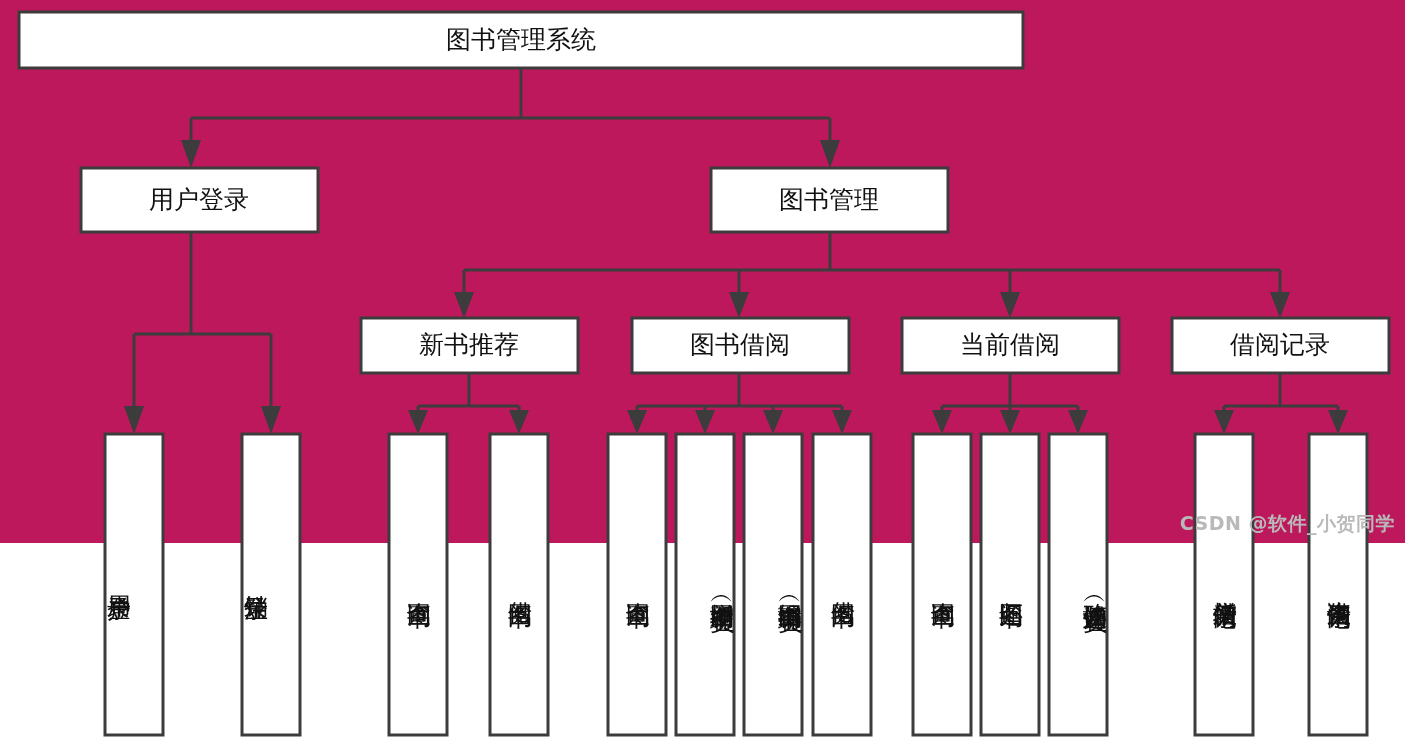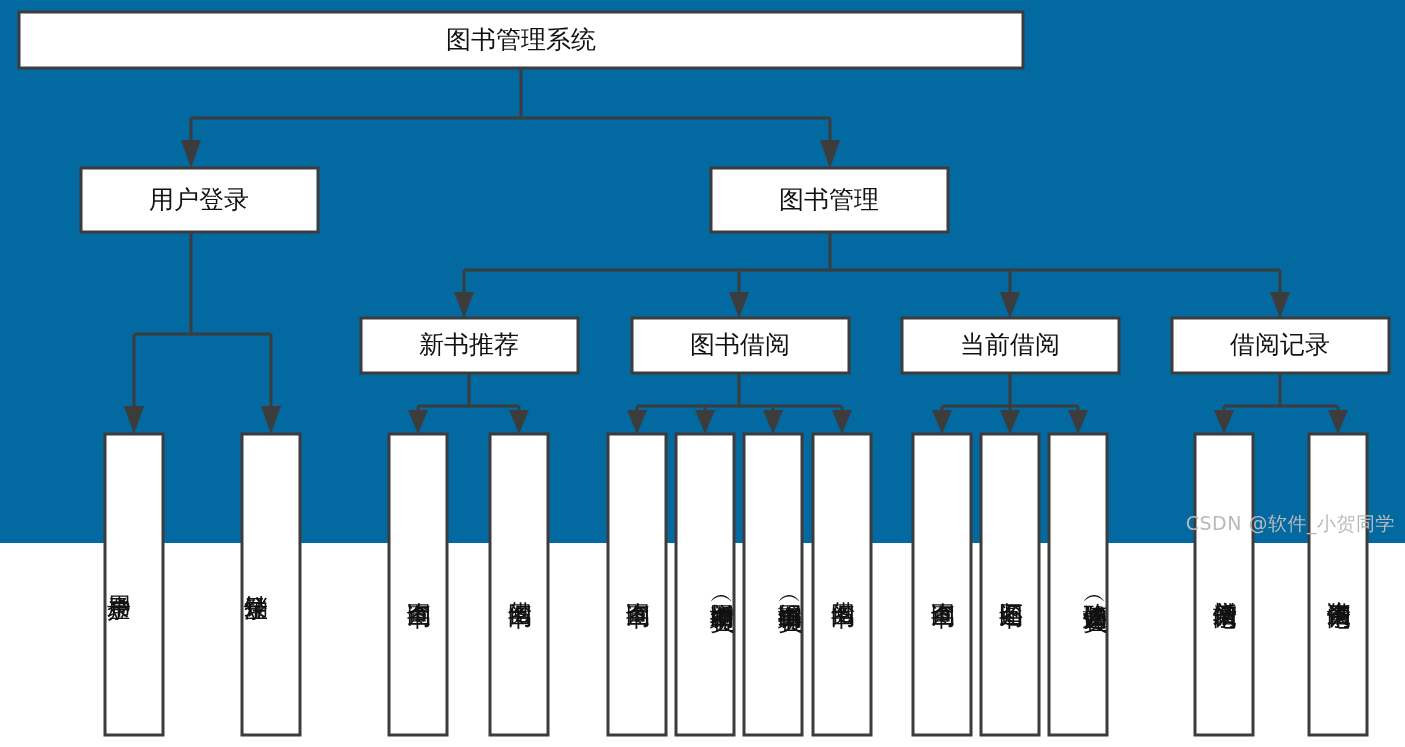--- a/index.html
+++ b/index.html
@@ -10,21 +10,21 @@
   body {
     width: 1405px;
     height: 747px;
     font-family: "DejaVu Sans", "Liberation Sans", sans-serif;
     overflow: hidden;
   }
   #diagram-root {
     position: relative;
     width: 1405px;
     height: 543px;
-    background: #0369a1;
+    background: #be185d;
     text-align: right;
   }
   svg.flow {
     position: absolute;
     top: 0;
     left: 0;
     width: 1405px;
     height: 747px;
   }
   .node-box {
@@ -51,20 +51,21 @@
   }
   .watermark {
     position: absolute;
     right: 10px;
     bottom: 6px;
     font-family: "DejaVu Sans", "Liberation Sans", sans-serif;
     font-size: 19px;
     color: #b9b9b9;
     white-space: nowrap;
     letter-spacing: 0.5px;
+    font-weight: bold;
   }
   
   .vlabel {
     position: absolute;
     font-family: "DejaVu Sans", "Liberation Sans", sans-serif;
     font-size: 24px;
     color: #111111;
     writing-mode: vertical-rl;
     text-orientation: upright;
     line-height: 1.08;

